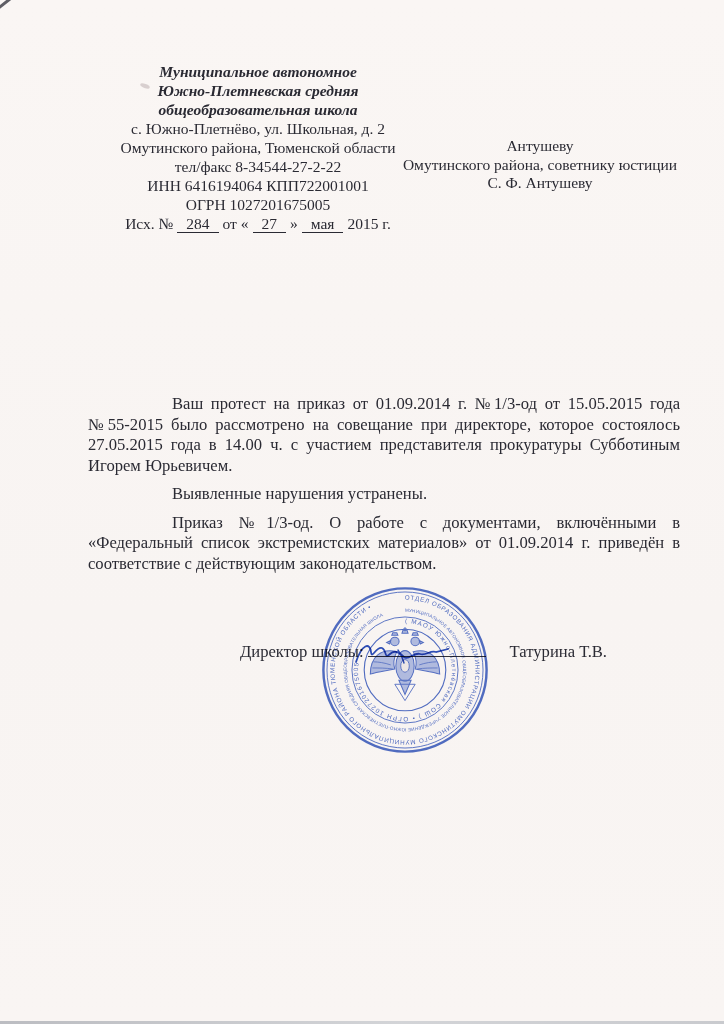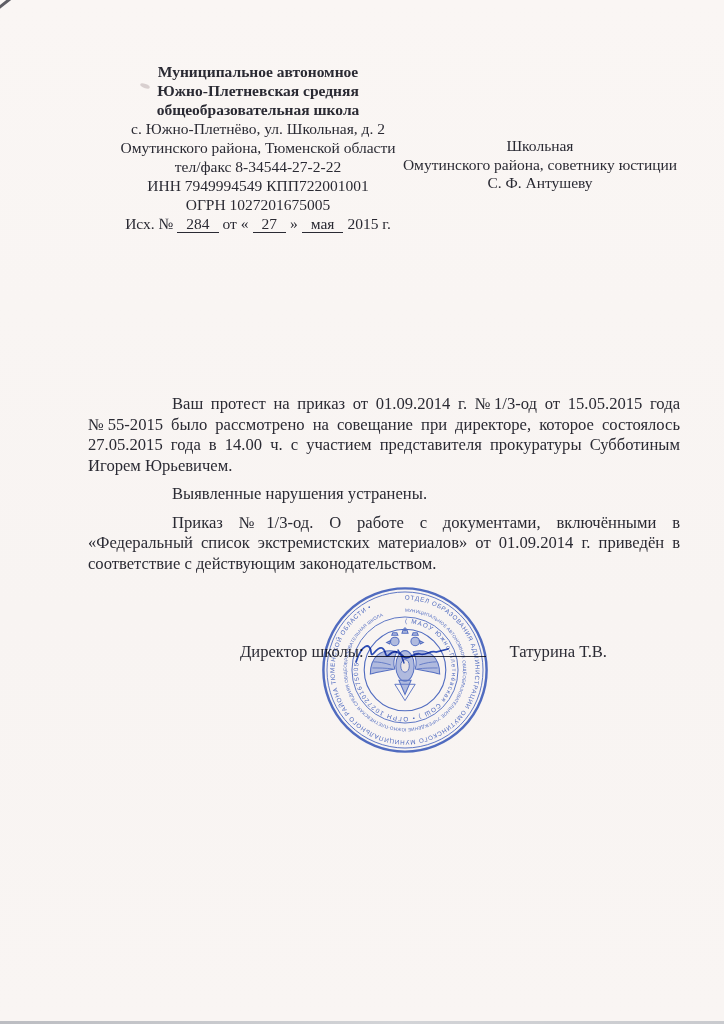--- a/index.html
+++ b/index.html
@@ -24,21 +24,21 @@
   .bottom-edge{
     position:absolute;left:0;bottom:0;width:100%;height:3px;
     background:linear-gradient(90deg,#a7aab1,#c6c9ce 55%,#b9bcc2);
     opacity:.75;
   }
   
   .org-block{
     position:absolute;top:62px;left:70px;width:376px;
     text-align:center;font-size:15.5px;line-height:19px;
   }
-  .org-block .b{font-weight:bold;}
+  .org-block .b{font-weight:bold;font-style:italic;}
   .ref-line{white-space:nowrap;}
   .ref-line .seg{margin:16px 2px;}
   .ref-line .u{
     border-bottom:1.2px solid #2a2a33;
     padding:0 9px;margin:0 2px;display:inline-block;line-height:16px;
   }
   .recipient-block{
     position:absolute;top:137px;left:380px;width:320px;
     text-align:center;font-size:15.5px;line-height:18.5px;
   }
@@ -80,29 +80,29 @@
   <div class="corner-mark"></div>
   <div class="smudge"></div>
 
   <div class="org-block">
     <div class="b">Муниципальное автономное</div>
     <div class="b">Южно-Плетневская средняя</div>
     <div class="b">общеобразовательная школа</div>
     <div>с. Южно-Плетнёво, ул. Школьная, д. 2</div>
     <div>Омутинского района, Тюменской области</div>
     <div>тел/факс 8-34544-27-2-22</div>
-    <div>ИНН 7949994549 КПП722001001</div>
+    <div>ИНН 6416194064 КПП722001001</div>
     <div>ОГРН 1027201675005</div>
     <div class="ref-line">
       <span class="seg">Исх. №</span><span class="u">284</span><span class="seg">от «</span><span class="u">27</span><span class="seg">»</span><span class="u">мая</span><span class="seg">2015 г.</span>
     </div>
   </div>
 
   <div class="recipient-block">
-    <div>Школьная</div>
+    <div>Антушеву</div>
     <div>Омутинского района, советнику юстиции</div>
     <div>С. Ф. Антушеву</div>
   </div>
 
 
   <div class="body-text">
     <p>Ваш протест на приказ от 01.09.2014 г. №1/3-од от 15.05.2015 года №55-2015 было рассмотрено на совещание при директоре, которое состоялось 27.05.2015 года в 14.00 ч. с участием представителя прокуратуры Субботиным Игорем Юрьевичем.</p>
     <p>Выявленные нарушения устранены.</p>
     <p>Приказ №1/3-од. О работе с документами, включёнными в «Федеральный список экстремистских материалов» от 01.09.2014 г. приведён в соответствие с действующим законодательством.</p>
   </div>

